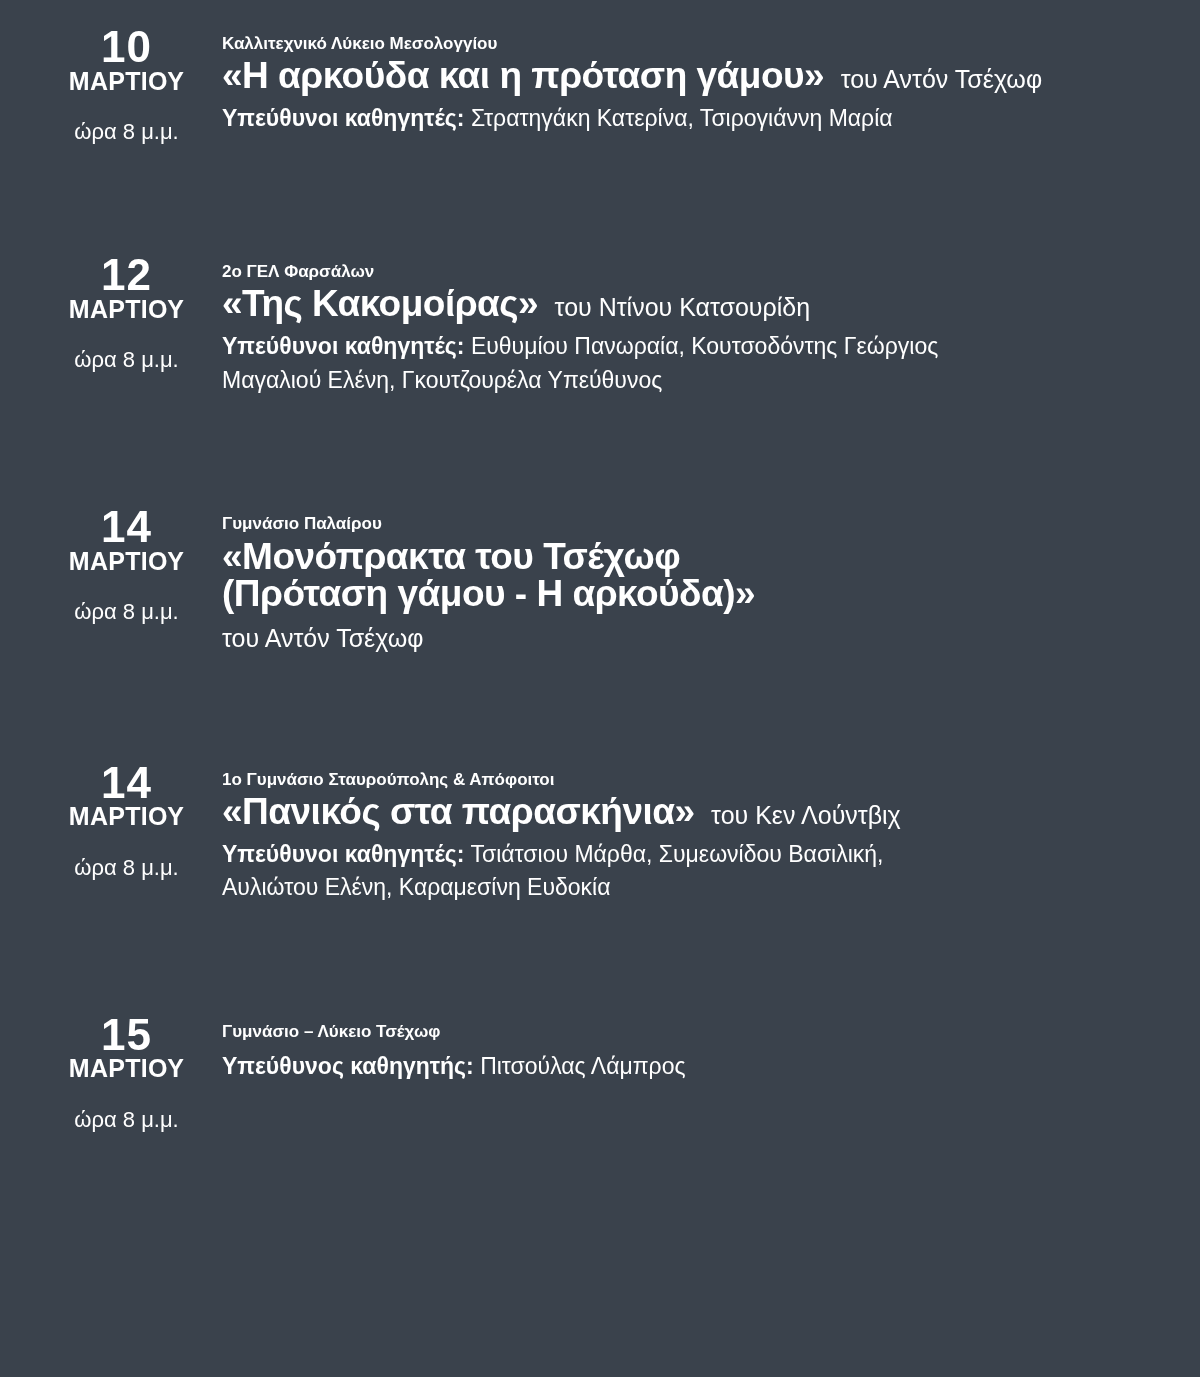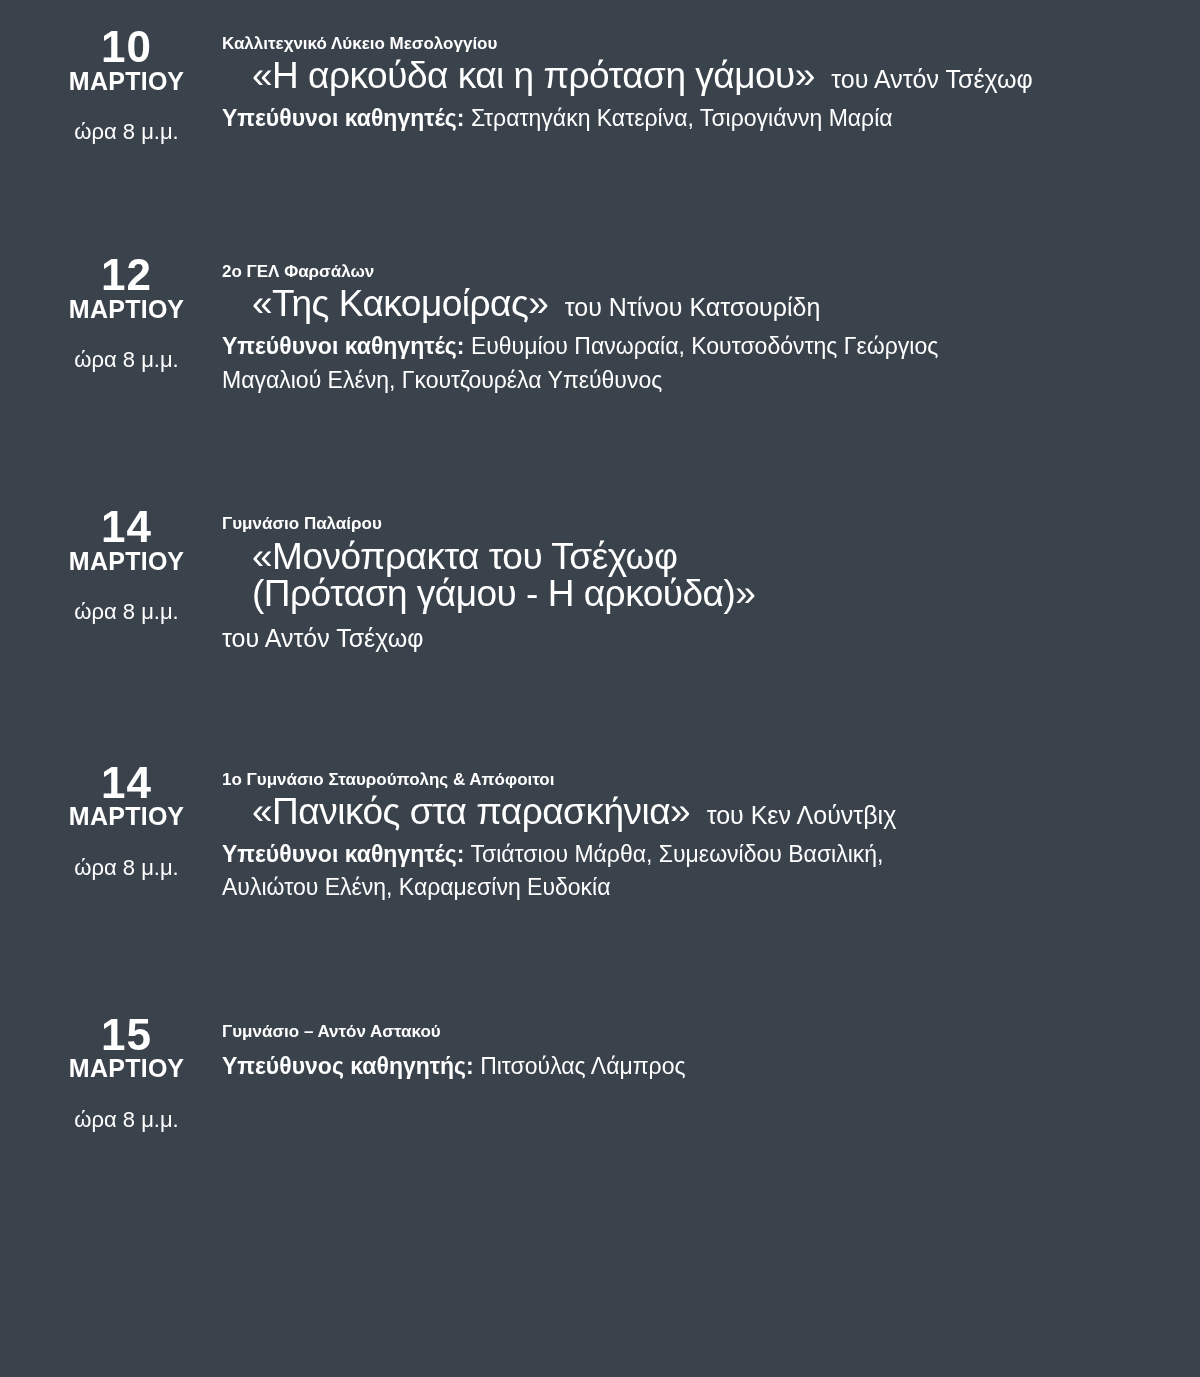--- a/index.html
+++ b/index.html
@@ -50,24 +50,23 @@
     font-weight: bold;
     line-height: 1.2;
     margin-top: 14px;
   }
   .title-row {
     margin-top: 3px;
     line-height: 1.0;
   }
   .title {
     font-size: 37px;
-    font-weight: 400;
+    font-weight: 700;
     letter-spacing: -0.5px;
     line-height: 1.0;
-    margin-left: 30px;
   }
   .author {
     font-size: 25px;
     margin-left: 12px;
     white-space: nowrap;
   }
   .author-line {
     font-size: 25px;
     margin-top: 12px;
   }
@@ -160,21 +159,21 @@
     </div>
   </div>
 
   <div class="event">
     <div class="date-col">
       <div class="day">15</div>
       <div class="month">ΜΑΡΤΙΟΥ</div>
       <div class="time">ώρα 8 μ.μ.</div>
     </div>
     <div class="content-col">
-      <div class="school">Γυμνάσιο – Αντόν Αστακού</div>
+      <div class="school">Γυμνάσιο – Λύκειο Τσέχωφ</div>
       <div class="teachers">
         <span class="label">Υπεύθυνος καθηγητής:</span>
         <span>Πιτσούλας Λάμπρος</span>
       </div>
     </div>
   </div>
 
 </div>
 
 </body></html>

